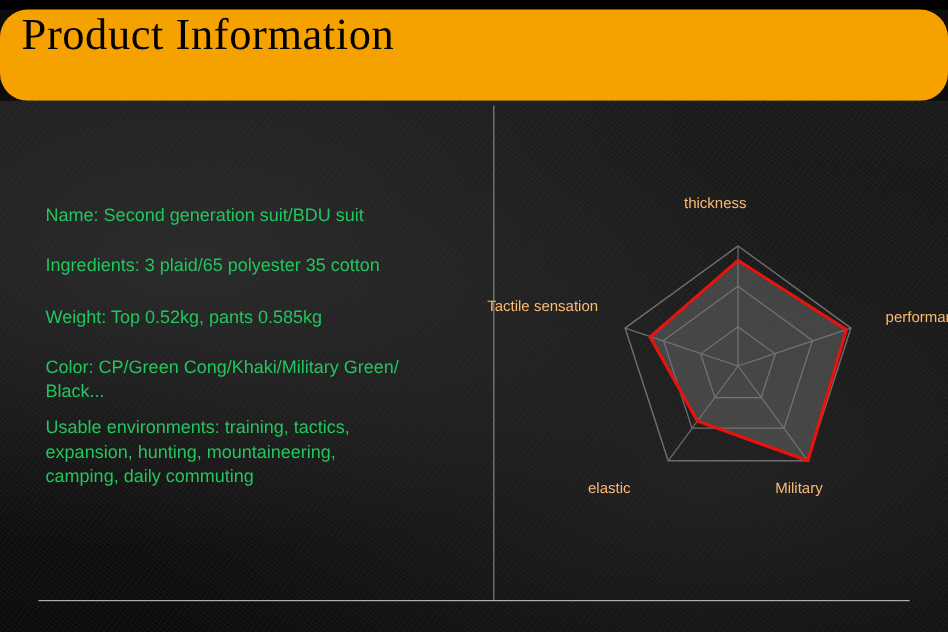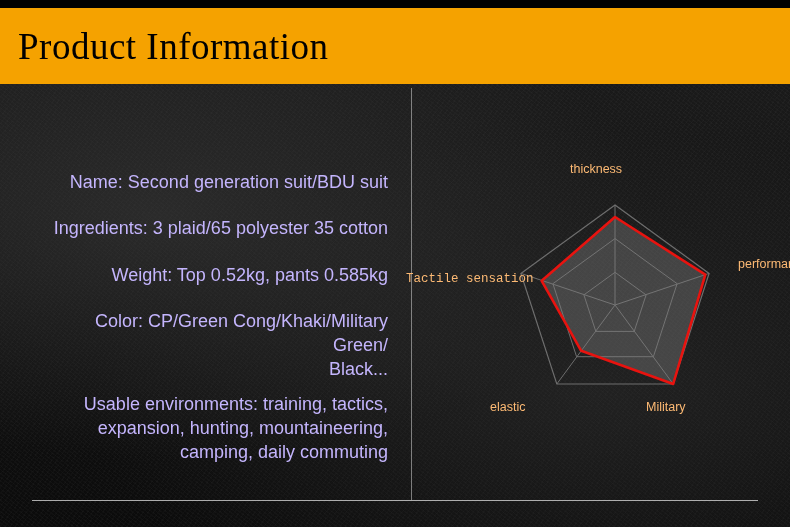--- a/index.html
+++ b/index.html
@@ -28,21 +28,22 @@
     background: #000;
   }
   
   .header {
     position: absolute;
     left: 0; top: 8px;
     width: 790px;
     height: 76px;
     background: #f5a200;
     display: flex;
-    align-items: center;
+    align-items: flex-start;
+    border-radius: 23px;
   }
   .header-title {
     margin-left: 18px;
     color: #000;
     font-family: "Liberation Serif", serif;
     font-size: 37px;
     font-weight: 400;
     letter-spacing: 0.5px;
   }
   
@@ -78,26 +79,25 @@
   }
   
   .info {
     position: absolute;
     left: 38px;
     top: 170px;
     width: 350px;
     color: #ffffff;
   }
   .info-line {
-    font-size: 18px;
+    font-size: 15px;
     line-height: 1.35;
     margin-bottom: 22px;
-    color: #c4b5fd;
+    color: #22c55e;
     white-space: pre-line;
-    text-align: right;
   }
   .info-line.tight {
     margin-bottom: 10px;
   }
   .info-line.last {
     margin-bottom: 0;
   }
   
   .chart {
     position: absolute;
@@ -158,16 +158,16 @@
         <line x1="215" y1="205" x2="120.9" y2="173.4" stroke="#6e6e6e" stroke-width="1"></line>
       </g>
 
       <polygon points="215,117 305.3,174.7 273.2,284 181.2,250.8 141.7,180.8" fill="rgba(125,125,125,0.42)" stroke="#e8130f" stroke-width="2.6" stroke-linejoin="round"></polygon>
     </svg>
 
     <div class="axis-label" style="left:170px; top:62px;">thickness</div>
     <div class="axis-label" style="left:318px; top:157px;padding-left:20px;">performance</div>
     <div class="axis-label" style="left:246px; top:300px;">Military</div>
     <div class="axis-label" style="left:90px; top:300px;">elastic</div>
-    <div class="axis-label" style="left:6px; top:172px;font-family:Liberation Mono, monospace;">Tactile sensation</div>
+    <div class="axis-label" style="left:6px; top:148px;">Tactile sensation</div>
   </div>
 
 </div>
 
 </body></html>

